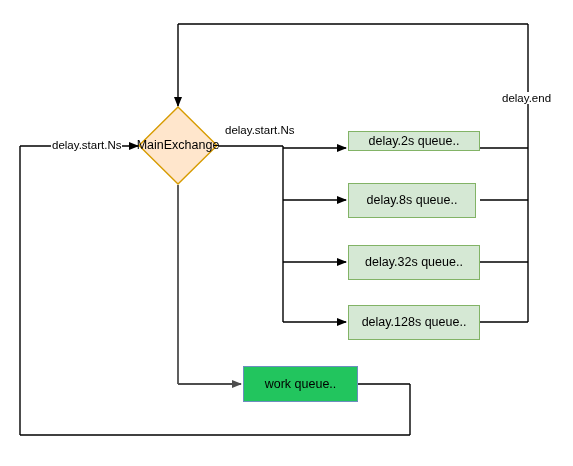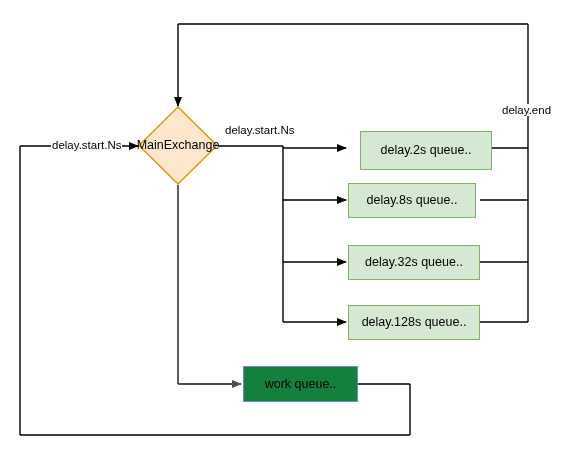--- a/index.html
+++ b/index.html
@@ -33,21 +33,21 @@
     text-align: center;
     font-size: 12.5px;
     color: #000000;
     line-height: 1.18;
   }
   .queue-node {
     background: #d5e8d4;
     border: 1px solid #82b366;
   }
   .work-node {
-    background: #15803d;
+    background: #22c55e;
     border: 1px solid #6c8ebf;
   }
   .diamond-wrap {
     position: absolute;
   }
   .diamond-shape {
     position: absolute;
     left: 0;
     top: 0;
     width: 100%;
@@ -126,21 +126,21 @@
   <div class="diamond-wrap" style="left:138px; top:106px; width:80px; height:79px;">
     <svg class="diamond-shape" viewBox="0 0 80 79" xmlns="http://www.w3.org/2000/svg">
       <polygon points="40,1 79,39.5 40,78 1,39.5" fill="#ffe6cc" stroke="#d79b00" stroke-width="1.4"></polygon>
     </svg>
     <div class="diamond-label">
       <span>Main</span>
       <span>Exchange</span>
     </div>
   </div>
 
-  <div class="node queue-node" style="left:360px; top:131px; width:132px; height:39px;">
+  <div class="node queue-node" style="left:348px; top:131px; width:132px; height:20px;">
     <span>delay.2s queue..</span>
   </div>
 
   <div class="node queue-node" style="left:348px; top:183px; width:128px; height:35px;">
     <span>delay.8s queue..</span>
   </div>
 
   <div class="node queue-node" style="left:348px; top:245px; width:132px; height:35px;">
     <span>delay.32s queue..</span>
   </div>
@@ -150,15 +150,15 @@
   </div>
 
   <div class="node work-node" style="left:243px; top:366px; width:115px; height:36px;">
     <span>work queue..</span>
   </div>
 
   <div class="edge-label" style="left:51px; top:139px;">delay.start.Ns</div>
 
   <div class="edge-label" style="left:224px; top:124px;">delay.start.Ns</div>
 
-  <div class="edge-label" style="left:501px; top:104px;">delay.end</div>
+  <div class="edge-label" style="left:501px; top:92px;">delay.end</div>
 
 </div>
 
 </body></html>

